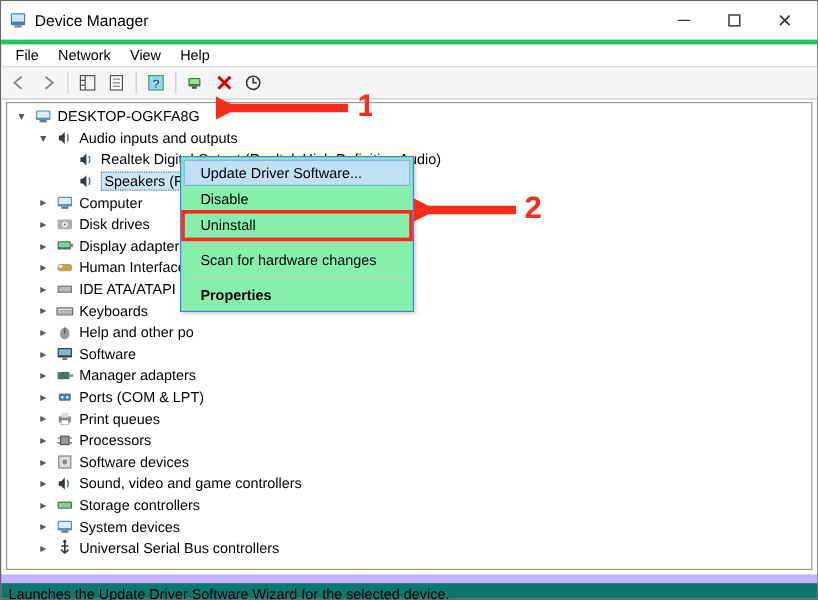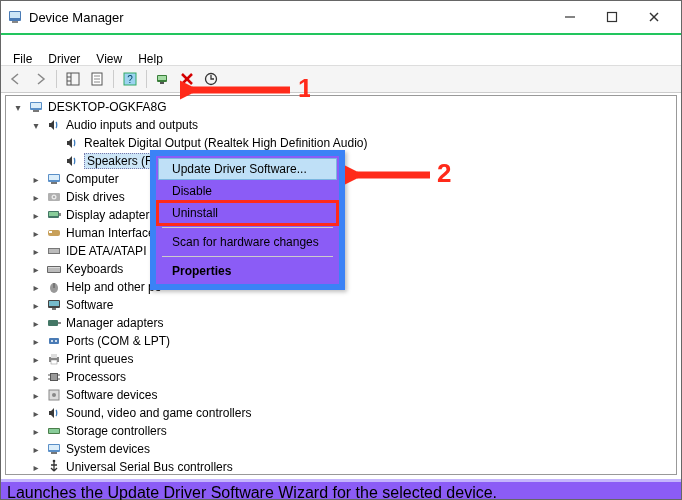--- a/index.html
+++ b/index.html
@@ -36,22 +36,22 @@
     display: flex; align-items: center; justify-content: center;
     font-family: sans-serif;
     font-size: 14px;
     color: #333;
   }
   
   .menubar {
     height: 22px;
     display: flex;
     align-items: flex-start;
-    padding: 15px 4px;
-    border-top: 2px solid #22c55e;
+    padding: 0 4px;
+    border-top: 4px solid #22c55e;
   }
   .menubar span {
     padding: 2px 8px;
   }
   
   .toolbar {
     height: 28px;
     display: flex;
     align-items: center;
     padding: 0 4px;
@@ -98,26 +98,25 @@
   .selected .label {
     background: #cde6f7;
     border: 1px dotted #77a;
     padding: 0 2px;
   }
   
   .context-menu {
     position: absolute;
     left: 150px; top: 130px;
     width: 195px;
-    background: #8b5cf6;
-    border: 6px solid #3b82f6;
+    background: #86efac;
+    border: 1px solid #3b82f6;
     box-shadow: 2px 2px 4px rgba(0,0,0,0.25);
     padding: 2px;
     z-index: 10;
-    margin-top: 20px;
   }
   .context-menu .mi {
     padding: 4px 10px 4px 14px;
     font-size: 12px;
   }
   .context-menu .mi.hover {
     background: #bfe0f7;
     border: 1px solid #7bb6e0;
     padding: 3px 9px 3px 13px;
   }
@@ -126,23 +125,23 @@
   }
   .context-menu .mi.bold { font-weight: bold; }
   .context-menu .mi.boxed {
     outline: 3px solid #ff2a1a;
     outline-offset: -1px;
   }
   
   .statusbar {
     height: 20px;
     padding: 2px 6px;
-    border-top: 3px solid #c4b5fd;
-    font-size: 16px;
-    background: #8b5cf6;
+    border-top: 7px solid #c4b5fd;
+    font-size: 12px;
+    background: #0f766e;
   }
   
   .anno {
     position: absolute;
     z-index: 20;
     pointer-events: none;
   }
   .anno text {
     font-family: Arial, sans-serif;
     font-size: 26px;
@@ -177,21 +176,21 @@
     <div class="winbtn">
       <svg width="12" height="12" viewBox="0 0 12 12">
           <line x1="2" y1="2" x2="10" y2="10" stroke="#333" stroke-width="1.4"></line>
           <line x1="10" y1="2" x2="2" y2="10" stroke="#333" stroke-width="1.4"></line>
         </svg>
     </div>
   </div>
 
   <div class="menubar">
     <span>File</span>
-    <span>Driver</span>
+    <span>Network</span>
     <span>View</span>
     <span>Help</span>
   </div>
 
   <div class="toolbar">
     <div class="tbtn">
       <svg viewBox="0 0 16 16">
           <path d="M10 3 L4 8 L10 13" fill="none" stroke="#888" stroke-width="1.5"></path>
         </svg>
     </div>

